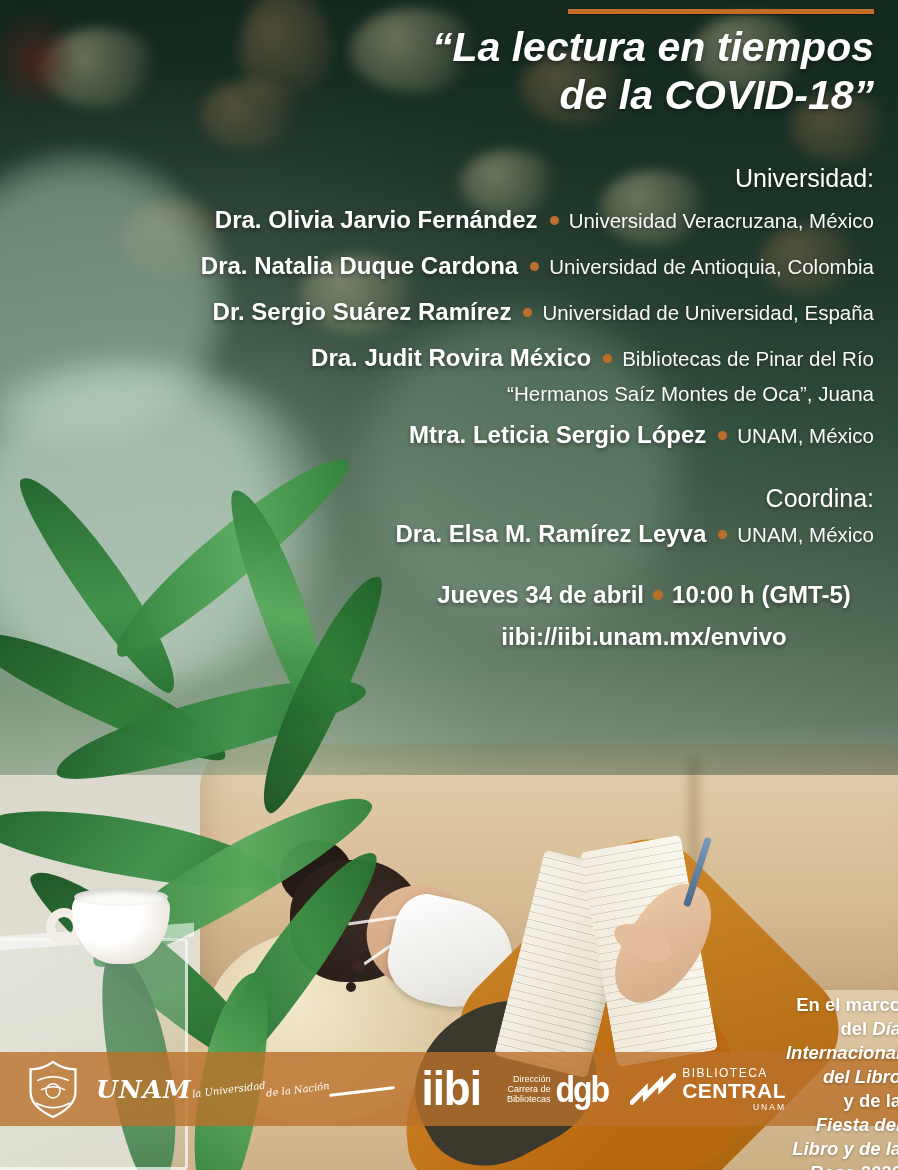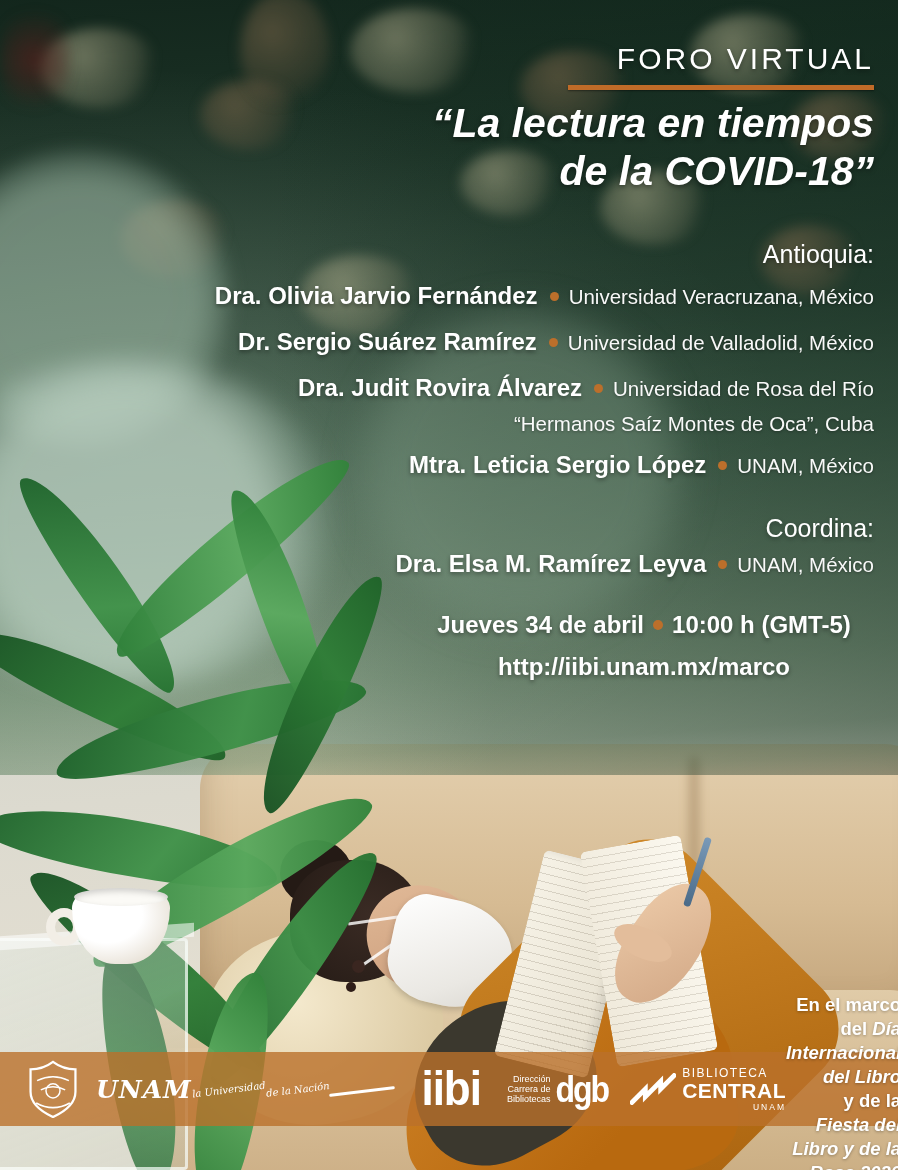--- a/index.html
+++ b/index.html
@@ -197,55 +197,57 @@
     <div class="leaf lf-c" style="left:150px;top:540px;width:240px;height:60px;transform:rotate(-80deg);"></div>
   </div>
 
   <div class="abs glass-table" style="z-index:4;"></div>
   <div class="abs glass-top" style="z-index:4;"></div>
   <div class="abs cup-handle" style="z-index:4;"></div>
   <div class="abs cup-body" style="z-index:4;"></div>
   <div class="abs cup-rim" style="z-index:4;"></div>
 
   <div class="abs content">
-    <div class="kicker">FORO VIRTUAL</div>
     <div class="rule"></div>
     <div class="title">
       <div>“La lectura en tiempos</div>
       <div>de la COVID-18”</div>
     </div>
 
-    <div class="section-label">Antioquia:</div>
+    <div class="section-label">Universidad:</div>
 
     <div class="people">
       <div class="person">
         <span class="name">Dra. Olivia Jarvio Fernández</span><span class="dot"></span><span class="affil">Universidad Veracruzana, México</span>
       </div>
       <div class="person">
-        <span class="name">Dr. Sergio Suárez Ramírez</span><span class="dot"></span><span class="affil">Universidad de Valladolid, México</span>
-      </div>
-      <div class="person">
-        <span class="name">Dra. Judit Rovira Álvarez</span><span class="dot"></span><span class="affil">Universidad de Rosa del Río</span>
-      </div>
-      <div class="affil2">“Hermanos Saíz Montes de Oca”, Cuba</div>
+        <span class="name">Dra. Natalia Duque Cardona</span><span class="dot"></span><span class="affil">Universidad de Antioquia, Colombia</span>
+      </div>
+      <div class="person">
+        <span class="name">Dr. Sergio Suárez Ramírez</span><span class="dot"></span><span class="affil">Universidad de Universidad, España</span>
+      </div>
+      <div class="person">
+        <span class="name">Dra. Judit Rovira México</span><span class="dot"></span><span class="affil">Bibliotecas de Pinar del Río</span>
+      </div>
+      <div class="affil2">“Hermanos Saíz Montes de Oca”, Juana</div>
       <div class="person">
         <span class="name">Mtra. Leticia Sergio López</span><span class="dot"></span><span class="affil">UNAM, México</span>
       </div>
     </div>
 
     <div class="section-label coord-label">Coordina:</div>
     <div class="person coord-row">
       <span class="name">Dra. Elsa M. Ramírez Leyva</span><span class="dot"></span><span class="affil">UNAM, México</span>
     </div>
 
     <div class="schedule">
       <div class="sched-line">
         <span>Jueves 34 de abril</span><span class="dot"></span><span>10:00 h (GMT-5)</span>
       </div>
-      <div class="sched-line url-line">http://iibi.unam.mx/marco</div>
+      <div class="sched-line url-line">iibi://iibi.unam.mx/envivo</div>
     </div>
   </div>
 
   <div class="abs footer">
 
     <div class="logo">
       <svg width="54" height="58" viewBox="0 0 54 62" fill="none">
         <path d="M27 2 C19 8 9 10 3 10 L3 34 C3 47 14 55 27 61 C40 55 51 47 51 34 L51 10 C45 10 35 8 27 2 Z" stroke="#fff" stroke-width="2.4"></path>
         <path d="M10 22 Q27 14 44 22" stroke="#fff" stroke-width="1.6"></path>
         <path d="M14 32 Q27 25 40 32" stroke="#fff" stroke-width="1.6"></path>

